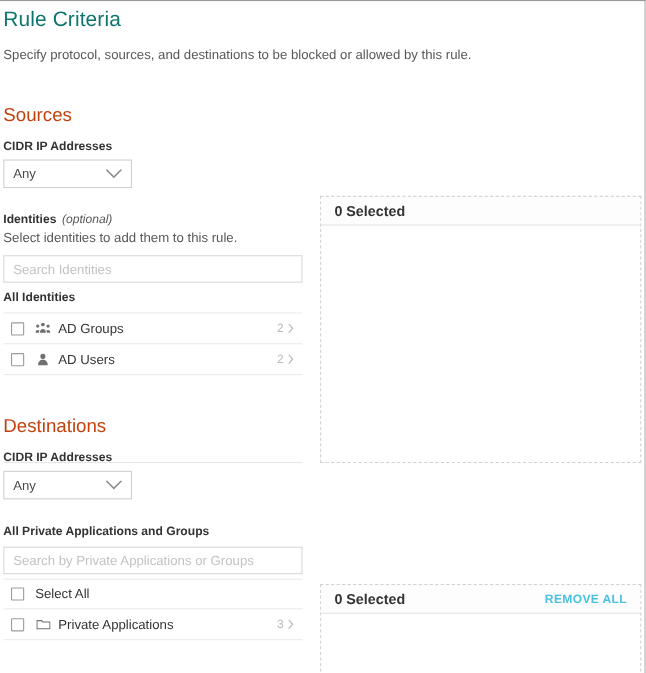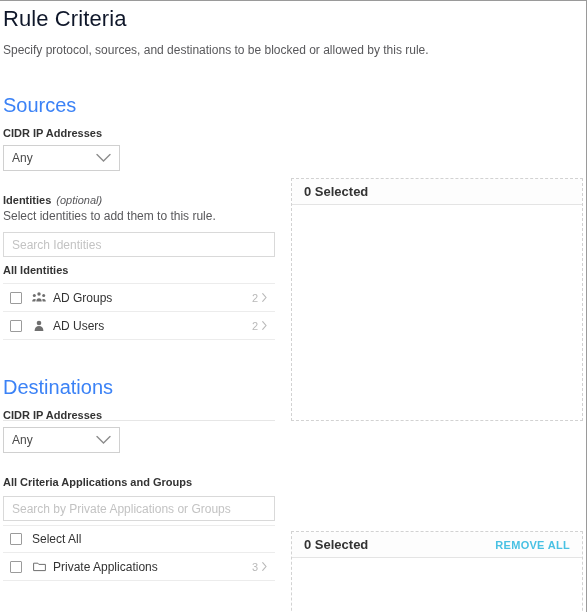--- a/index.html
+++ b/index.html
@@ -22,37 +22,37 @@
     height: 612px;
     background: #ffffff;
     border-right: 1px solid #9a9a9a;
     border-top: 1px solid #9a9a9a;
     padding: 0 0 0 3px;
     overflow: hidden;
   }
 
   
   .h-main {
-    font-size: 22px;
+    font-size: 19px;
     font-weight: 400;
-    color: #0f172a;
+    color: #0f766e;
     letter-spacing: 0.1px;
     margin: 6px 0 12px 0;
     line-height: 24px;
   }
   .subtitle {
     font-size: 12px;
     color: #58585b;
     margin: 8px 0 0 0;
     line-height: 15px;
   }
   .h-section {
-    font-size: 20px;
+    font-size: 17px;
     font-weight: 400;
-    color: #3b82f6;
+    color: #c2410c;
     line-height: 22px;
     margin-top: 36px;
   }
   .lbl-bold {
     font-size: 11px;
     font-weight: bold;
     color: #333333;
     line-height: 14px;
   }
   .lbl-optional {
@@ -286,21 +286,21 @@
 
     <div class="select-box" style="margin-top:5px;">
       <span>Any</span>
       <span class="chev">
         <svg width="15" height="9" viewBox="0 0 15 9">
             <path d="M1 1 L7.5 7.5 L14 1" stroke="#8c8c8c" stroke-width="1.4" fill="none" stroke-linecap="round"></path>
           </svg>
       </span>
     </div>
 
-    <div class="lbl-bold" style="margin-top:22px;">All Criteria Applications and Groups</div>
+    <div class="lbl-bold" style="margin-top:22px;">All Private Applications and Groups</div>
 
     <input class="search-input" type="text" style="margin-top: 7px;" placeholder="Search by Private Applications or Groups">
 
     <div class="left-col" style="margin-top:4px;">
       <div class="row" style="border-top:1px solid #ececec;">
         <span class="cbx"></span>
         <span class="row-label">Select All</span>
       </div>
 
       <div class="row">

